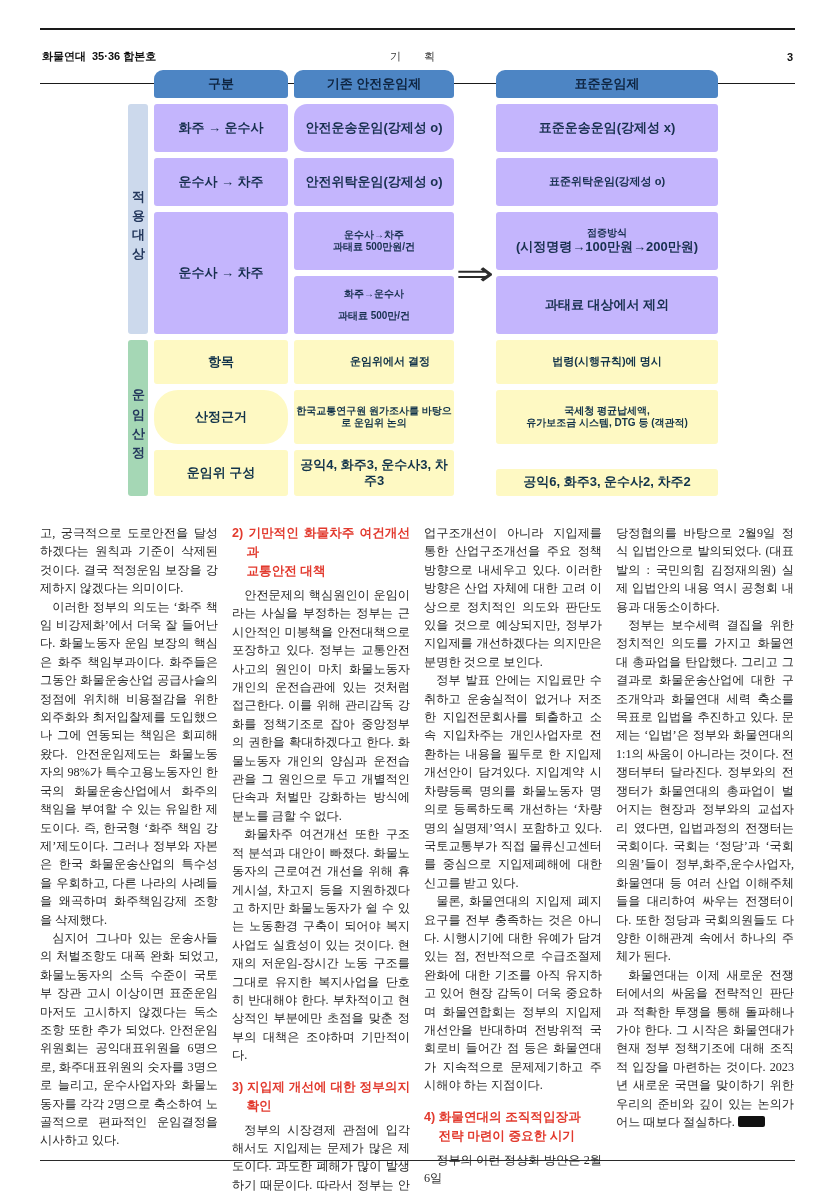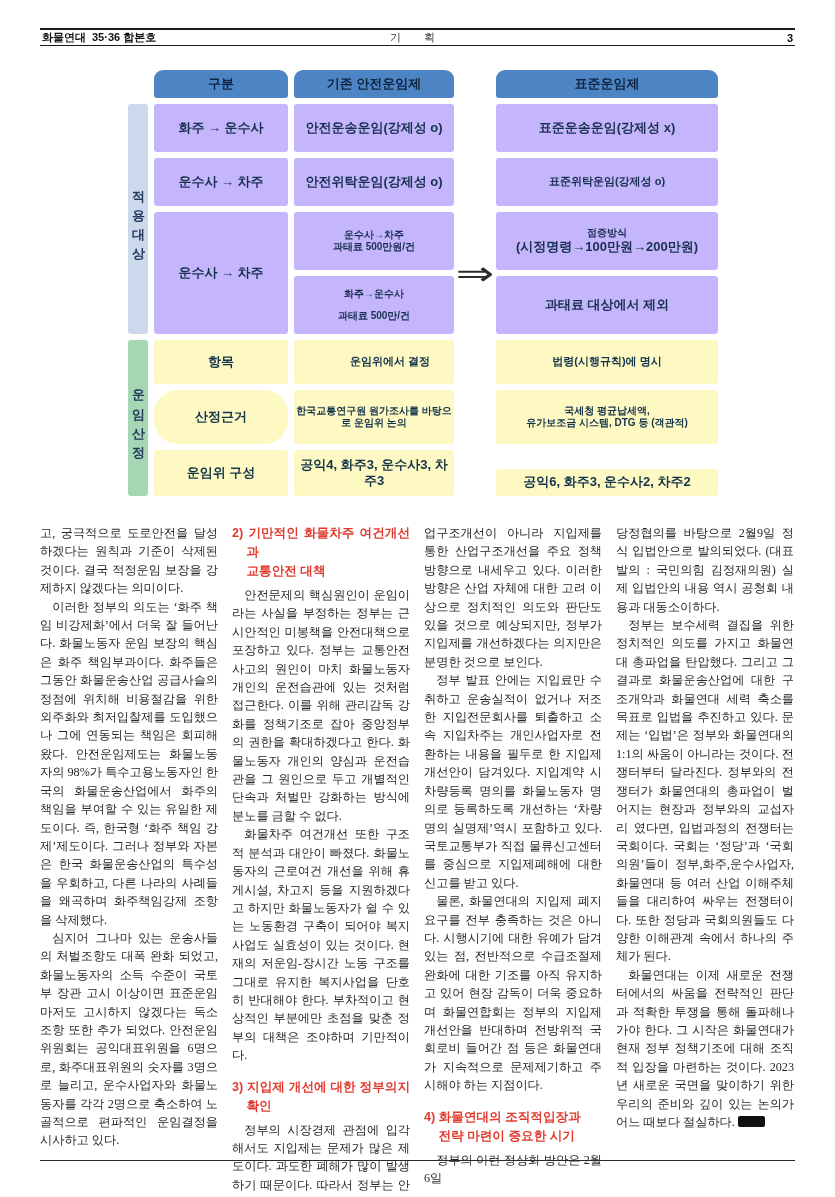--- a/index.html
+++ b/index.html
@@ -3,21 +3,21 @@
 <meta charset="utf-8">
 <style>
   html,body{margin:0;padding:0;background:#ffffff;}
   .page{position:relative;width:835px;height:1197px;background:#ffffff;overflow:hidden;
         font-family:"Liberation Serif", serif;color:#222;}
 
   
   .runhead{position:absolute;left:40px;right:40px;top:28px;
            border-top:2px solid #1a1a1a;border-bottom:1px solid #1a1a1a;
            display:flex;align-items:center;justify-content:space-between;
-           padding:0 2px;font-family:"Liberation Sans",sans-serif;}
+           padding:19px 2px;font-family:"Liberation Sans",sans-serif;}
   .runhead .left{font-size:11px;font-weight:700;color:#111;}
   .runhead .issue{font-weight:700;margin-left:6px;}
   .runhead .center{position:absolute;left:0;right:0;text-align:center;
            font-size:11px;letter-spacing:10px;color:#333;}
   .runhead .pageno{font-size:11px;font-weight:700;color:#111;}
 
   
   .tbl{position:absolute;left:128px;top:70px;display:grid;
        grid-template-columns:20px 134px 160px 30px 222px;
        grid-template-rows:28px 48px 48px 58px 58px 44px 54px 46px;
@@ -75,21 +75,21 @@
     <div class="th" style="grid-column:5;grid-row:1;">표준운임제</div>
 
     <div class="strip strip-blue" style="grid-column:1;grid-row:2/6;">
       <span class="vlabel">적용대상</span>
     </div>
     <div class="strip strip-green" style="grid-column:1;grid-row:6/9;">
       <span class="vlabel">운임산정</span>
     </div>
 
     <div class="cell blue big" style="grid-column:2;grid-row:2;">화주 → 운수사</div>
-    <div class="cell blue big" style="grid-column:3;grid-row:2;">안전운송운임(강제성 o)</div>
+    <div class="cell blue big" style="grid-column:3;grid-row:2;border-radius:13px;">안전운송운임(강제성 o)</div>
     <div class="cell blue big" style="grid-column:5;grid-row:2;">표준운송운임(강제성 x)</div>
 
     <div class="cell blue big" style="grid-column:2;grid-row:3;">운수사 → 차주</div>
     <div class="cell blue big" style="grid-column:3;grid-row:3;">안전위탁운임(강제성 o)</div>
     <div class="cell blue mid" style="grid-column:5;grid-row:3;">표준위탁운임(강제성 o)</div>
 
     <div class="cell blue big" style="grid-column:2;grid-row:4/6;">운수사 → 차주</div>
     <div class="cell blue" style="grid-column:3;grid-row:4;">
       <span class="sm">운수사→차주</span>
       <span class="sm">과태료 500만원/건</span>

